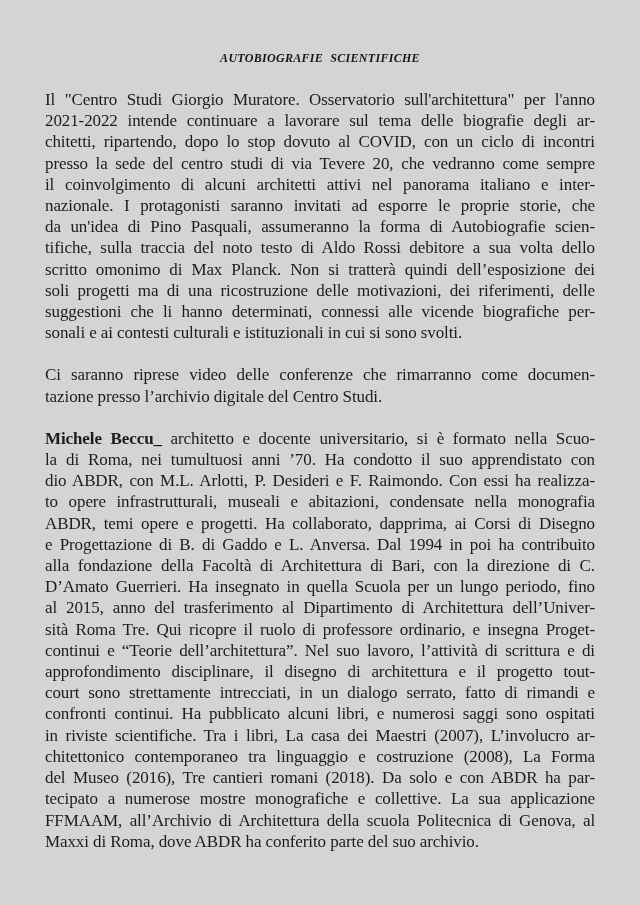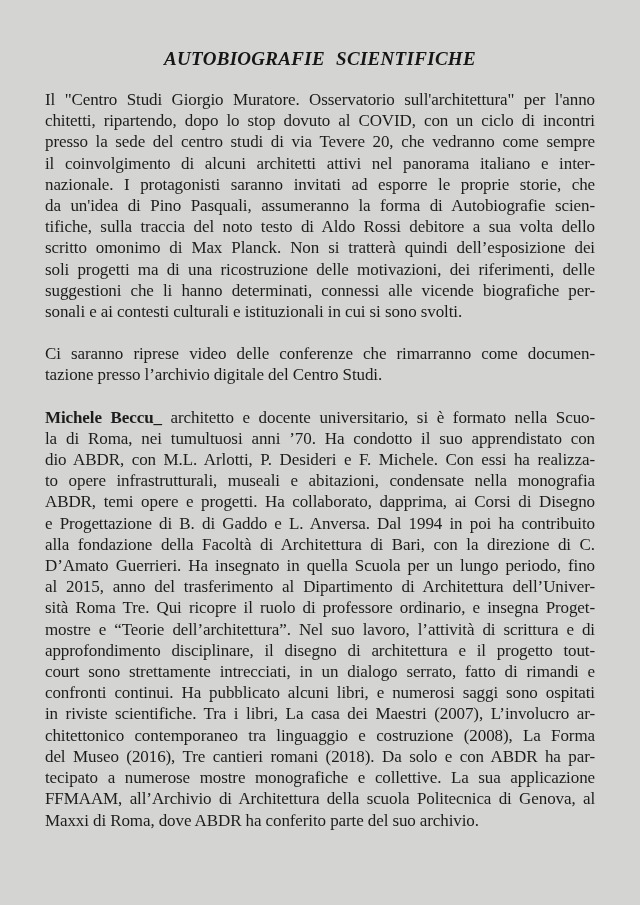--- a/index.html
+++ b/index.html
@@ -15,21 +15,21 @@
   }
   .page {
     box-sizing: border-box;
     width: 640px;
     height: 905px;
     padding: 45px 45px 0 45px;
   }
   .title {
     margin: 0 0 17px 0;
     font-family: "Liberation Serif", serif;
-    font-size: 19px;
+    font-size: 12px;
     font-style: italic;
     font-weight: bold;
     line-height: 27px;
     text-align: center;
     letter-spacing: 0.3px;
     word-spacing: 0.32em;
     color: #161616;
   }
   .doc-body {
     color: #1c1c1c;
@@ -58,47 +58,48 @@
   }
 </style>
 </head>
 <body style="background: rgb(212, 212, 210);">
 
 <div class="page">
   <h1 class="title" style="color: rgb(22, 22, 22);">AUTOBIOGRAFIE SCIENTIFICHE</h1>
   <div class="doc-body" id="doc-body" style="color: rgb(28, 28, 28);">
       <div class="paragraph">
         <div class="line">Il "Centro Studi Giorgio Muratore. Osservatorio sull'architettura" per l'anno</div>
+        <div class="line">2021-2022 intende continuare a lavorare sul tema delle biografie degli ar-</div>
         <div class="line">chitetti, ripartendo, dopo lo stop dovuto al COVID, con un ciclo di incontri</div>
         <div class="line">presso la sede del centro studi di via Tevere 20, che vedranno come sempre</div>
         <div class="line">il coinvolgimento di alcuni architetti attivi nel panorama italiano e inter-</div>
         <div class="line">nazionale. I protagonisti saranno invitati ad esporre le proprie storie, che</div>
         <div class="line">da un'idea di Pino Pasquali, assumeranno la forma di Autobiografie scien-</div>
         <div class="line">tifiche, sulla traccia del noto testo di Aldo Rossi debitore a sua volta dello</div>
         <div class="line">scritto omonimo di Max Planck. Non si tratterà quindi dell’esposizione dei</div>
         <div class="line">soli progetti ma di una ricostruzione delle motivazioni, dei riferimenti, delle</div>
         <div class="line">suggestioni che li hanno determinati, connessi alle vicende biografiche per-</div>
         <div class="line para-end">sonali e ai contesti culturali e istituzionali in cui si sono svolti.</div>
       </div>
       <div class="paragraph">
         <div class="line">Ci saranno riprese video delle conferenze che rimarranno come documen-</div>
         <div class="line para-end">tazione presso l’archivio digitale del Centro Studi.</div>
       </div>
       <div class="paragraph">
         <div class="line"><b>Michele Beccu_</b><span> architetto e docente universitario, si è formato nella Scuo-</span></div>
         <div class="line">la di Roma, nei tumultuosi anni ’70. Ha condotto il suo apprendistato con</div>
-        <div class="line">dio ABDR, con M.L. Arlotti, P. Desideri e F. Michele. Con essi ha realizza-</div>
+        <div class="line">dio ABDR, con M.L. Arlotti, P. Desideri e F. Raimondo. Con essi ha realizza-</div>
         <div class="line">to opere infrastrutturali, museali e abitazioni, condensate nella monografia</div>
         <div class="line">ABDR, temi opere e progetti. Ha collaborato, dapprima, ai Corsi di Disegno</div>
         <div class="line">e Progettazione di B. di Gaddo e L. Anversa. Dal 1994 in poi ha contribuito</div>
         <div class="line">alla fondazione della Facoltà di Architettura di Bari, con la direzione di C.</div>
         <div class="line">D’Amato Guerrieri. Ha insegnato in quella Scuola per un lungo periodo, fino</div>
         <div class="line">al 2015, anno del trasferimento al Dipartimento di Architettura dell’Univer-</div>
         <div class="line">sità Roma Tre. Qui ricopre il ruolo di professore ordinario, e insegna Proget-</div>
-        <div class="line">mostre e “Teorie dell’architettura”. Nel suo lavoro, l’attività di scrittura e di</div>
+        <div class="line">continui e “Teorie dell’architettura”. Nel suo lavoro, l’attività di scrittura e di</div>
         <div class="line">approfondimento disciplinare, il disegno di architettura e il progetto tout-</div>
         <div class="line">court sono strettamente intrecciati, in un dialogo serrato, fatto di rimandi e</div>
         <div class="line">confronti continui. Ha pubblicato alcuni libri, e numerosi saggi sono ospitati</div>
         <div class="line">in riviste scientifiche. Tra i libri, La casa dei Maestri (2007), L’involucro ar-</div>
         <div class="line">chitettonico contemporaneo tra linguaggio e costruzione (2008), La Forma</div>
         <div class="line">del Museo (2016), Tre cantieri romani (2018). Da solo e con ABDR ha par-</div>
         <div class="line">tecipato a numerose mostre monografiche e collettive. La sua applicazione</div>
         <div class="line">FFMAAM, all’Archivio di Architettura della scuola Politecnica di Genova, al</div>
         <div class="line para-end">Maxxi di Roma, dove ABDR ha conferito parte del suo archivio.</div>
       </div>

